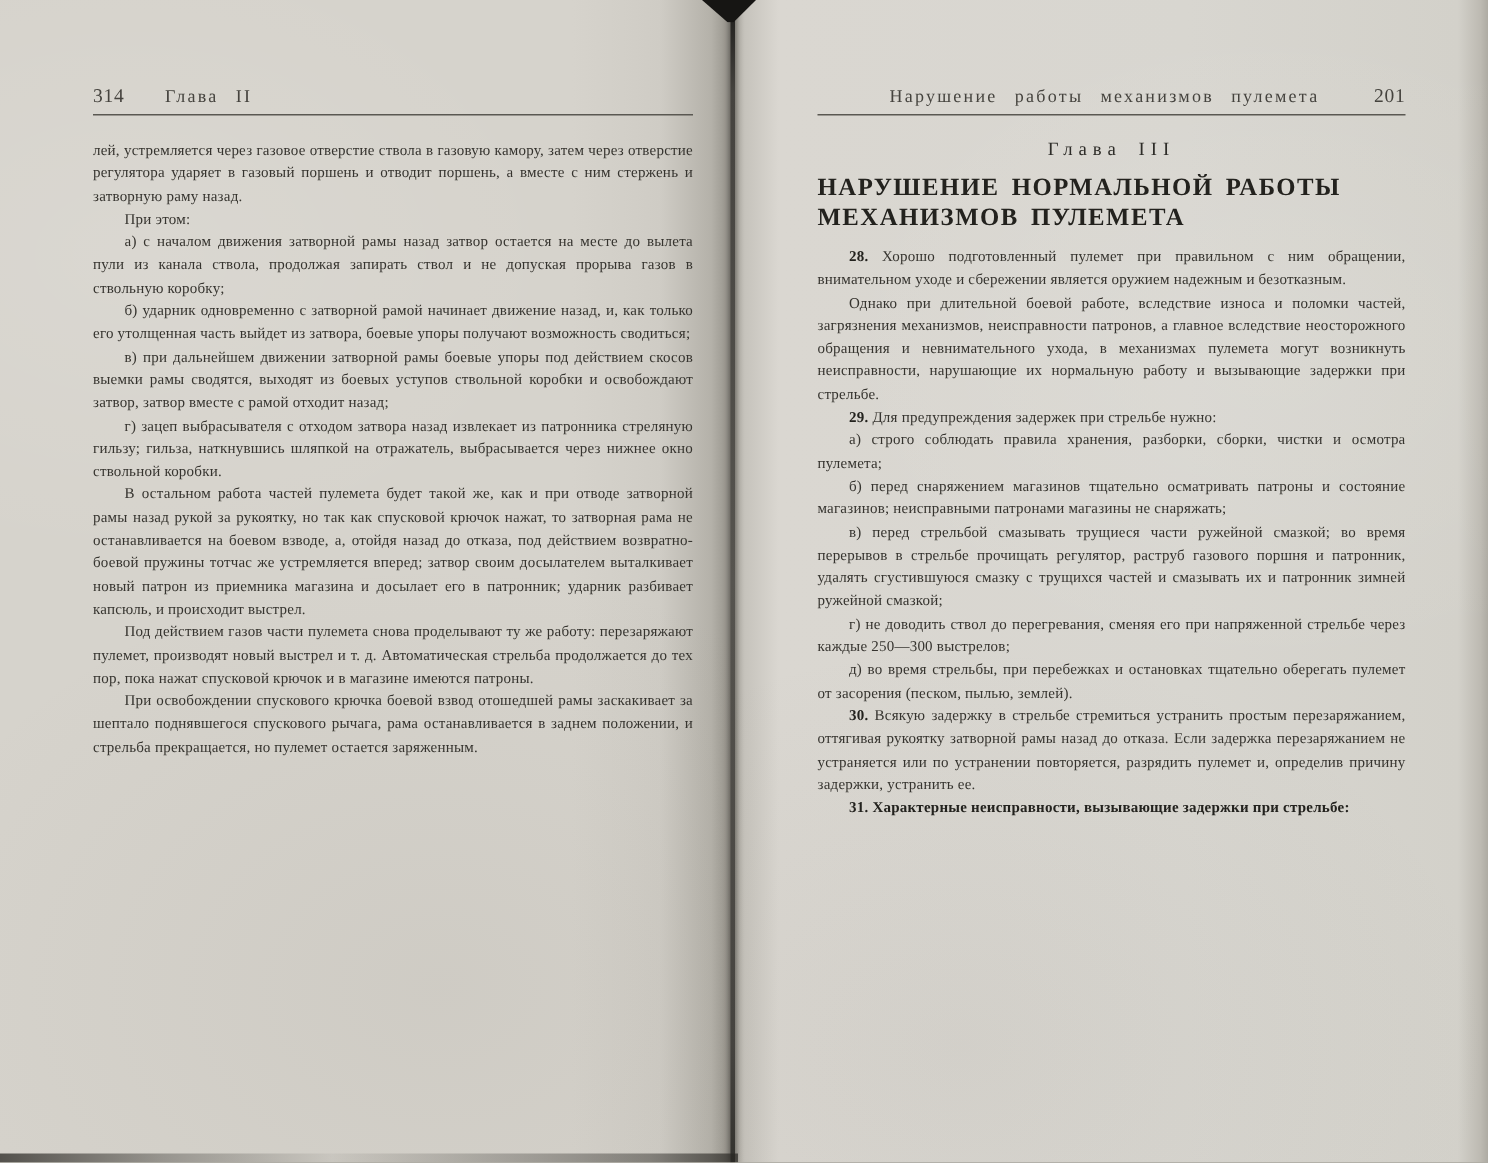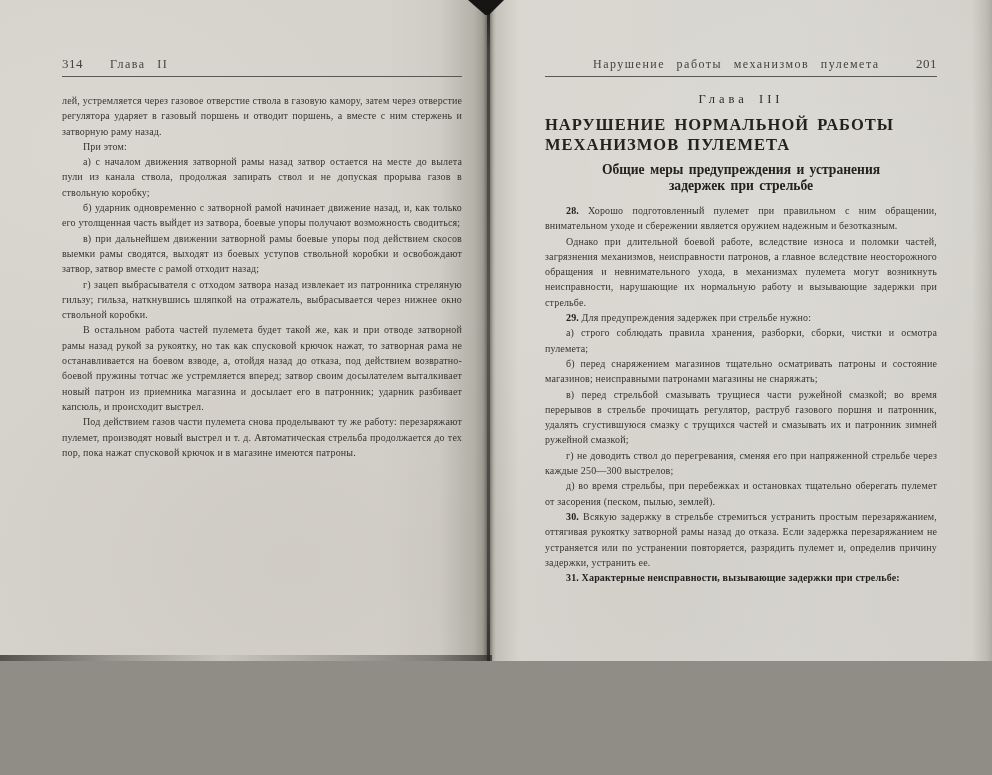--- a/index.html
+++ b/index.html
@@ -1,17 +1,17 @@
 <!DOCTYPE html>
 <html><head>
 <meta charset="utf-8">
 <style>
   html,body{margin:0;padding:0;background:#8f8d86;}
   .spread{
-    position:relative;width:992px;height:661px;overflow:hidden;
+    position:relative;width:992px;height:775px;overflow:hidden;
     font-family:"Liberation Serif","DejaVu Serif",serif;
     background:#d5d2cb;
   }
   .page{position:absolute;top:0;bottom:0;}
   .page-left{
     left:0;width:489px;
     background:
       radial-gradient(ellipse 420px 300px at 18% 22%, rgba(255,255,255,0.10), rgba(0,0,0,0) 70%),
       radial-gradient(ellipse 500px 380px at 60% 85%, rgba(120,115,105,0.08), rgba(0,0,0,0) 75%),
       linear-gradient(to right,#d6d3cc 0%,#d6d3cc 78%,#cfccc5 90%,#b4b1a9 97%,#8e8b83 100%);
@@ -88,39 +88,36 @@
       </div>
       <div class="body-copy">
           <p class="para continuation">лей, устремляется через газовое отверстие ствола в газовую камору, затем через отверстие регулятора ударяет в газовый поршень и отводит поршень, а вместе с ним стержень и затворную раму назад.</p>
           <p class="para indent">При этом:</p>
           <p class="para indent">а) с началом движения затворной рамы назад затвор остается на месте до вылета пули из канала ствола, продолжая запирать ствол и не допуская прорыва газов в ствольную коробку;</p>
           <p class="para indent">б) ударник одновременно с затворной рамой начинает движение назад, и, как только его утолщенная часть выйдет из затвора, боевые упоры получают возможность сводиться;</p>
           <p class="para indent">в) при дальнейшем движении затворной рамы боевые упоры под действием скосов выемки рамы сводятся, выходят из боевых уступов ствольной коробки и освобождают затвор, затвор вместе с рамой отходит назад;</p>
           <p class="para indent">г) зацеп выбрасывателя с отходом затвора назад извлекает из патронника стреляную гильзу; гильза, наткнувшись шляпкой на отражатель, выбрасывается через нижнее окно ствольной коробки.</p>
           <p class="para indent">В остальном работа частей пулемета будет такой же, как и при отводе затворной рамы назад рукой за рукоятку, но так как спусковой крючок нажат, то затворная рама не останавливается на боевом взводе, а, отойдя назад до отказа, под действием возвратно-боевой пружины тотчас же устремляется вперед; затвор своим досылателем выталкивает новый патрон из приемника магазина и досылает его в патронник; ударник разбивает капсюль, и происходит выстрел.</p>
           <p class="para indent">Под действием газов части пулемета снова проделывают ту же работу: перезаряжают пулемет, производят новый выстрел и т. д. Автоматическая стрельба продолжается до тех пор, пока нажат спусковой крючок и в магазине имеются патроны.</p>
+          <p class="para indent">При освобождении спускового крючка боевой взвод отошедшей рамы заскакивает за шептало поднявшегося спускового рычага, рама останавливается в заднем положении, и стрельба прекращается, но пулемет остается заряженным.</p>
         </div>
     </div>
   </div>
 
   <div class="page page-right">
     <div class="text-block tb-right">
       <div class="running-header">
         <span class="pageno"></span>
         <span class="rtitle">Нарушение работы механизмов пулемета</span>
         <span class="pageno right">201</span>
       </div>
       <div class="chapter-label">Глава III</div>
       <div class="chapter-title">
         <div>НАРУШЕНИЕ НОРМАЛЬНОЙ РАБОТЫ</div>
         <div>МЕХАНИЗМОВ ПУЛЕМЕТА</div>
-      </div>
-      <div class="section-subtitle">
-        <div>Общие меры предупреждения и устранения</div>
-        <div>задержек при стрельбе</div>
       </div>
       <div class="body-copy rp-body">
           <p class="para indent"><b class="para-num">28. </b>Хорошо подготовленный пулемет при правильном с ним обращении, внимательном уходе и сбережении является оружием надежным и безотказным.</p>
           <p class="para indent">Однако при длительной боевой работе, вследствие износа и поломки частей, загрязнения механизмов, неисправности патронов, а главное вследствие неосторожного обращения и невнимательного ухода, в механизмах пулемета могут возникнуть неисправности, нарушающие их нормальную работу и вызывающие задержки при стрельбе.</p>
           <p class="para indent"><b class="para-num">29. </b>Для предупреждения задержек при стрельбе нужно:</p>
           <p class="para indent">а) строго соблюдать правила хранения, разборки, сборки, чистки и осмотра пулемета;</p>
           <p class="para indent">б) перед снаряжением магазинов тщательно осматривать патроны и состояние магазинов; неисправными патронами магазины не снаряжать;</p>
           <p class="para indent">в) перед стрельбой смазывать трущиеся части ружейной смазкой; во время перерывов в стрельбе прочищать регулятор, раструб газового поршня и патронник, удалять сгустившуюся смазку с трущихся частей и смазывать их и патронник зимней ружейной смазкой;</p>
           <p class="para indent">г) не доводить ствол до перегревания, сменяя его при напряженной стрельбе через каждые 250—300 выстрелов;</p>
           <p class="para indent">д) во время стрельбы, при перебежках и остановках тщательно оберегать пулемет от засорения (песком, пылью, землей).</p>

